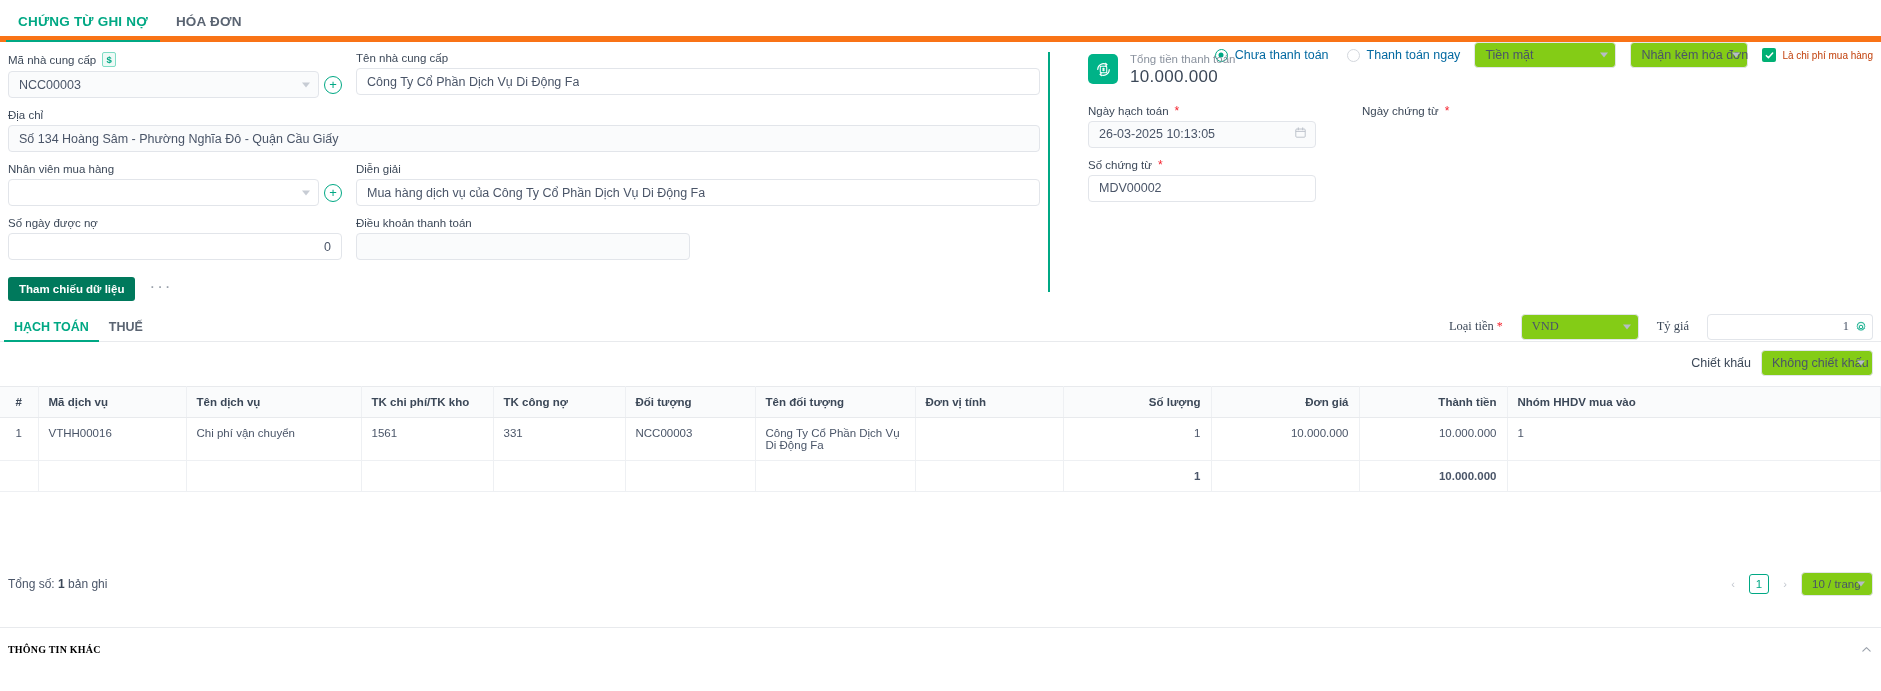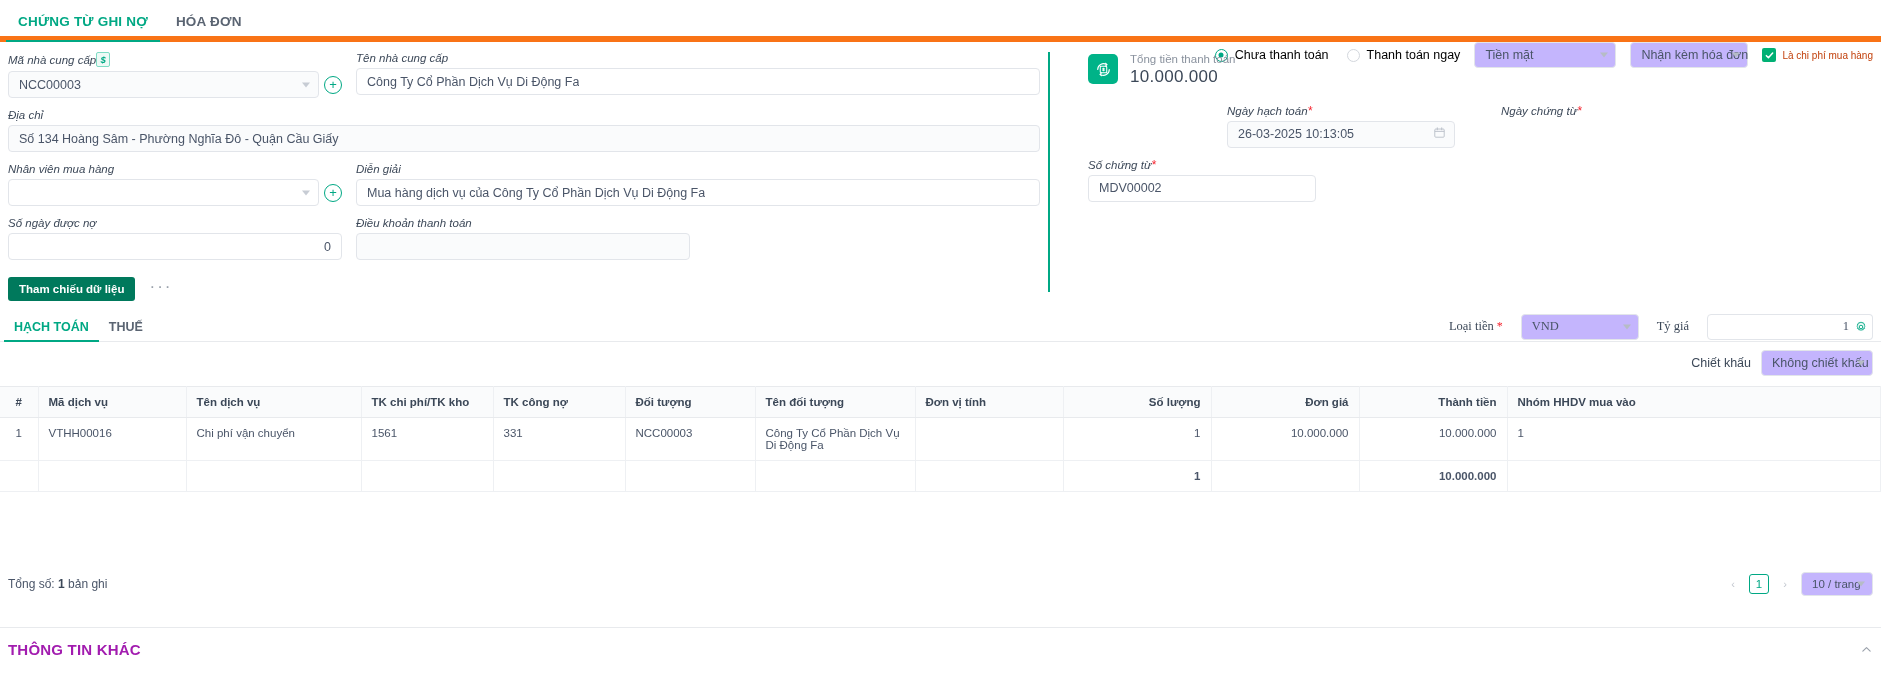--- a/index.html
+++ b/index.html
@@ -45,26 +45,26 @@
     width: 13px; height: 13px; border-radius: 50%;
     border: 1px solid #d3d7dd; background: #fff;
     display: inline-block; position: relative;
   }
   .radio.on .dot { border-color: #00a884; }
   .radio.on .dot::after {
     content: ""; position: absolute; left: 50%; top: 50%;
     width: 5px; height: 5px; border-radius: 50%; background: #00a884;
     transform: translate(-50%,-50%);
   }
-  .radio span.lbl { font-size: 12.5px; color: #000000; }
+  .radio span.lbl { font-size: 12.5px; color: #0369a1; }
 
   .sel {
     position: relative;
     height: 26px; border: 1px solid #e2e5ea; border-radius: 4px;
-    background: #c4b5fd;
+    background: #84cc16;
     display: flex; align-items: center;
     padding: 0 36px 0 10px;
     font-size: 12.5px; color: #4a5568; cursor: pointer;
     white-space: nowrap;
   }
   .sel .caret {
     position: absolute; right: 7px; top: 50%; transform: translateY(-50%);
     width: 0; height: 0; border-left: 4px solid transparent;
     border-right: 4px solid transparent; border-top: 5px solid #b6bcc6;
   }
@@ -79,21 +79,21 @@
   .chk svg { display: block; }
   .chk-wrap .lbl { font-size: 10px; color: #c2410c; white-space: nowrap; }
 
   
   .formzone { position: relative; padding: 10px 8px 0 8px; }
   .form-left { position: relative; width: 1040px; }
   .frow { display: flex; gap: 14px; margin-bottom: 11px; }
   .fld { position: relative; }
   .lbl-t {
     font-size: 11.5px; color: #3c4858; margin-bottom: 4px;
-    display: flex; align-items: center; gap: 0; white-space: nowrap; font-style: italic;
+    display: flex; align-items: center; gap: 6px; white-space: nowrap;
   }
   .req { color: #f5222d; font-size: 12px; line-height: 1; }
   .badge-dollar {
     display: inline-flex; align-items: center; justify-content: center;
     width: 14px; height: 15px; border: 1px solid #7fdcc5; border-radius: 2px;
     background: #eefaf6; color: #00a884; font-size: 9.5px; font-weight: 700;
     line-height: 1;
   }
   .inp {
     height: 27px; border: 1px solid #e2e5ea; border-radius: 4px;
@@ -138,21 +138,21 @@
     min-height: 240px;
   }
   .total-row { display: flex; align-items: center; gap: 12px; margin-bottom: 18px; }
   .tot-ic {
     width: 30px; height: 30px; border-radius: 5px; background: #00b388;
     display: inline-flex; align-items: center; justify-content: center;
   }
   .tot-lbl { font-size: 11.5px; color: #8a929e; line-height: 1.3; }
   .tot-val { font-size: 17px; color: #3c4858; letter-spacing: .3px; }
 
-  .dates { display: flex; gap: 14px; justify-content: center; }
+  .dates { display: flex; gap: 14px; }
   .w-date { width: 228px; }
   .w-sct  { width: 228px; }
 
   
   .actions {
     position: absolute; left: 8px; top: 277px;
     display: flex; align-items: center; gap: 14px;
   }
   .btn-primary {
     background: #00795c; color: #fff; border: none; border-radius: 3px;
@@ -249,21 +249,21 @@
   }
   .sel-page { width: 72px; height: 24px; font-size: 11.5px; }
 
   
   .othersec {
     position: absolute; left: 0; top: 627px; width: 1881px;
     height: 44px; border-top: 1px solid #e8eaed;
     display: flex; align-items: center; padding: 0 8px;
   }
   .othersec .title {
-    font-size: 15px; font-weight: 700; color: #a21caf; letter-spacing: .2px;
+    font-size: 10px; font-weight: 700; color: #000000; letter-spacing: .2px; font-family: Liberation Serif, serif;
   }
   .chev-up {
     margin-left: auto; color: #9aa1ab; cursor: pointer;
     display: inline-flex; align-items: center;
   }
 </style>
 </head>
 <body>
 
 <div class="app">

